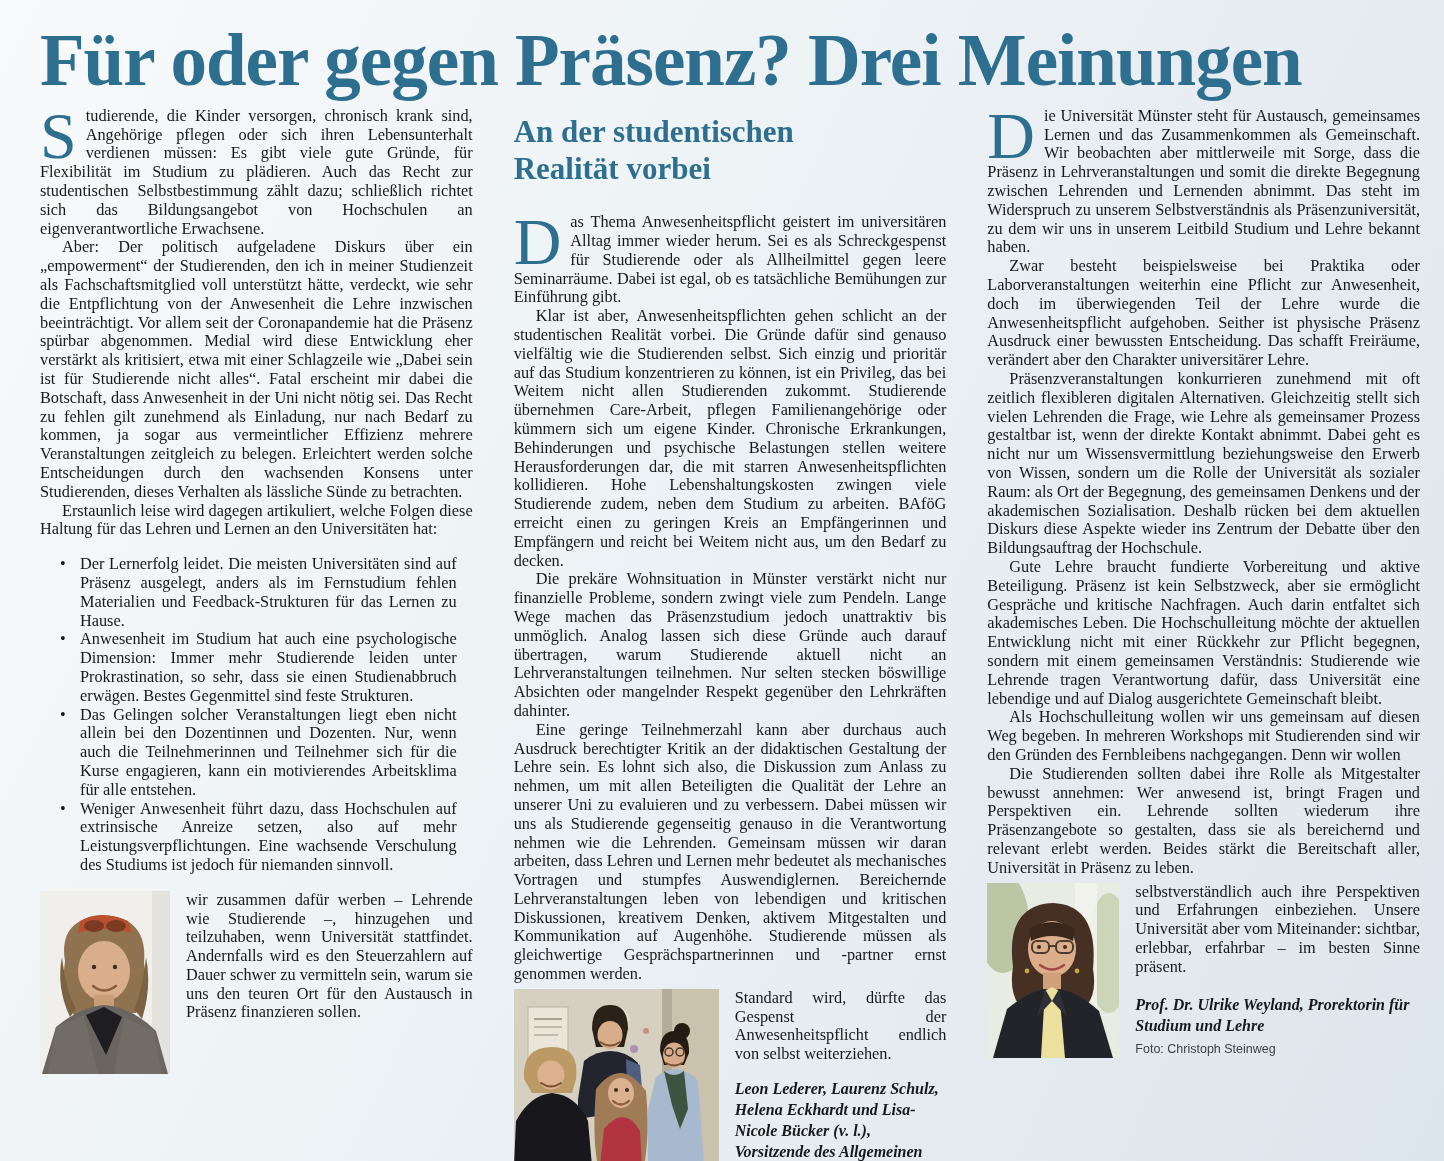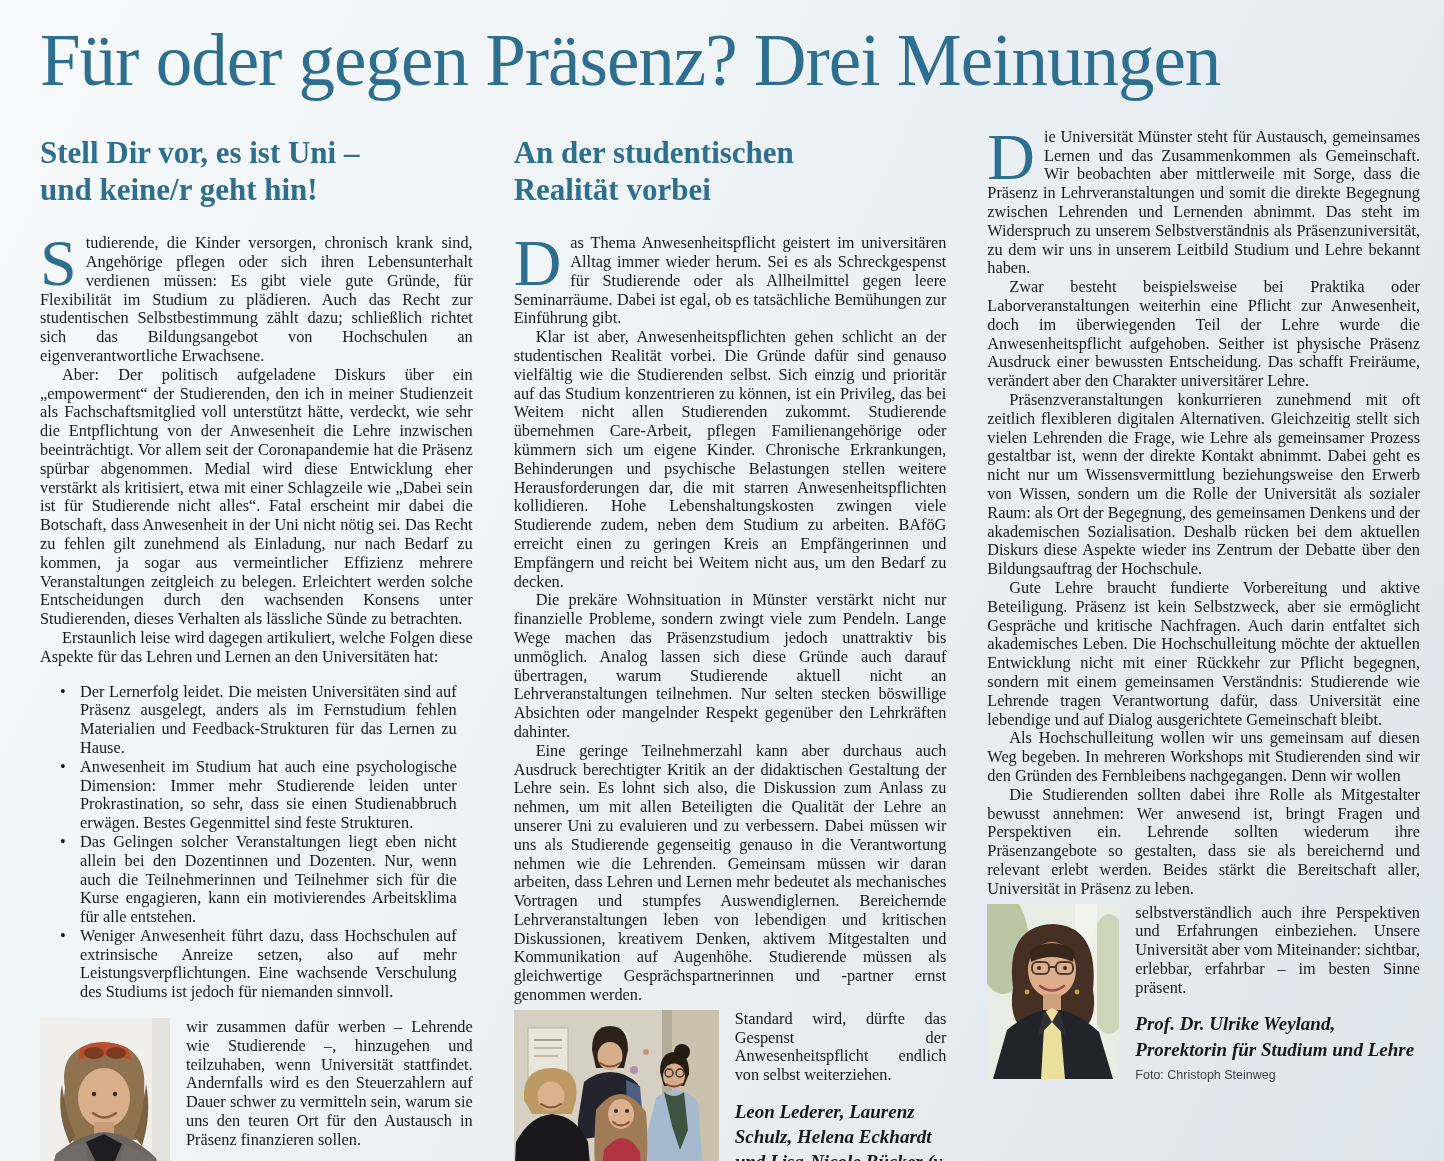--- a/index.html
+++ b/index.html
@@ -5,22 +5,22 @@
   html, body { margin:0; padding:0; }
   body {
     width:1444px; height:1161px; overflow:hidden;
     background: linear-gradient(115deg, #f8fafb 0%, #eef3f6 38%, #dde5ec 100%);
     font-family: "Liberation Serif", serif;
     color:#17181a;
     -webkit-font-smoothing: antialiased;
   }
   .page { padding: 22px 24px 0 40px; }
   h1.headline {
-    margin:0 0 27px 0;
-    font-size:73px; font-weight:normal; letter-spacing:-1px;
+    margin:0 0 6px 0;
+    font-size:73px; font-weight:bold; letter-spacing:-1px;
     line-height:1.08; color:var(--accent, #2e6f8f);
     white-space:nowrap;
   }
   .columns {
     display:grid;
     grid-template-columns: 1fr 1fr 1fr;
     column-gap:41px;
   }
   h2.col-heading {
     margin:6px 0 26px 0;
@@ -42,43 +42,41 @@
   .bio { display:flex; gap:16px; margin-top:5px; }
   .photo { flex:none; overflow:hidden; background:#eee; }
   .photo svg { display:block; }
   .a1 .photo { width:130px; height:183px; }
   .a2 .photo { width:205px; height:177px; }
   .a3 .photo { width:132px; height:175px; }
   .bio-text { flex:1; display:flex; flex-direction:column; min-width:0; }
   .author {
     margin-top:auto; padding-top:14px;
     font-weight:bold; font-style:italic;
-    font-size:19px; line-height:1.32; text-align:left; hyphens:auto;
+    font-size:16px; line-height:1.32; text-align:left; hyphens:auto;
   }
   .credit {
     font-family:"Liberation Sans", sans-serif;
     font-size:12.5px; line-height:1.3; color:#3c4248;
     margin-top:5px; text-align:left;
   }
 </style>
 </head>
 <body style="color: rgb(23, 24, 26);">
 
 <main class="page">
 
   <h1 class="headline">Für oder gegen Präsenz? Drei Meinungen</h1>
 
   <div class="columns">
 
     <section class="article a1">
-      <h2 class="col-heading">Stell Dir vor, es ist Uni –
-und keine/r geht hin!</h2>
       <p><span class="dropcap">S</span><span>tudierende, die Kinder versorgen, chronisch krank sind, Angehörige pflegen oder sich ihren Lebensunterhalt verdienen müssen: Es gibt viele gute Gründe, für Flexibilität im Studium zu plädieren. Auch das Recht zur studentischen Selbstbestimmung zählt dazu; schließlich richtet sich das Bildungsangebot von Hochschulen an eigenverantwortliche Erwachsene.</span></p>
       <p class="indent">Aber: Der politisch aufgeladene Diskurs über ein „empowerment“ der Studierenden, den ich in meiner Studienzeit als Fachschaftsmitglied voll unterstützt hätte, verdeckt, wie sehr die Entpflichtung von der Anwesenheit die Lehre inzwischen beeinträchtigt. Vor allem seit der Coronapandemie hat die Präsenz spürbar abgenommen. Medial wird diese Entwicklung eher verstärkt als kritisiert, etwa mit einer Schlagzeile wie „Dabei sein ist für Studierende nicht alles“. Fatal erscheint mir dabei die Botschaft, dass Anwesenheit in der Uni nicht nötig sei. Das Recht zu fehlen gilt zunehmend als Einladung, nur nach Bedarf zu kommen, ja sogar aus vermeintlicher Effizienz mehrere Veranstaltungen zeitgleich zu belegen. Erleichtert werden solche Entscheidungen durch den wachsenden Konsens unter Studierenden, dieses Verhalten als lässliche Sünde zu betrachten.</p>
-      <p class="indent">Erstaunlich leise wird dagegen artikuliert, welche Folgen diese Aspekte für das Lehren und Lernen an den Universitäten hat:</p>
+      <p class="indent">Erstaunlich leise wird dagegen artikuliert, welche Folgen diese Haltung für das Lehren und Lernen an den Universitäten hat:</p>
       <ul class="bullet-list">
         <li>Der Lernerfolg leidet. Die meisten Universitäten sind auf Präsenz ausgelegt, anders als im Fernstudium fehlen Materialien und Feedback-Strukturen für das Lernen zu Hause.</li>
         <li>Anwesenheit im Studium hat auch eine psychologische Dimension: Immer mehr Studierende leiden unter Prokrastination, so sehr, dass sie einen Studienabbruch erwägen. Bestes Gegenmittel sind feste Strukturen.</li>
         <li>Das Gelingen solcher Veranstaltungen liegt eben nicht allein bei den Dozentinnen und Dozenten. Nur, wenn auch die Teilnehmerinnen und Teilnehmer sich für die Kurse engagieren, kann ein motivierendes Arbeitsklima für alle entstehen.</li>
         <li>Weniger Anwesenheit führt dazu, dass Hochschulen auf extrinsische Anreize setzen, also auf mehr Leistungsverpflichtungen. Eine wachsende Verschulung des Studiums ist jedoch für niemanden sinnvoll.</li>
       </ul>
       <div class="bio">
         <div class="photo">
           <svg width="130" height="183" viewBox="0 0 130 183" xmlns="http://www.w3.org/2000/svg">
             <rect width="130" height="183" fill="#f0efeb"></rect>

